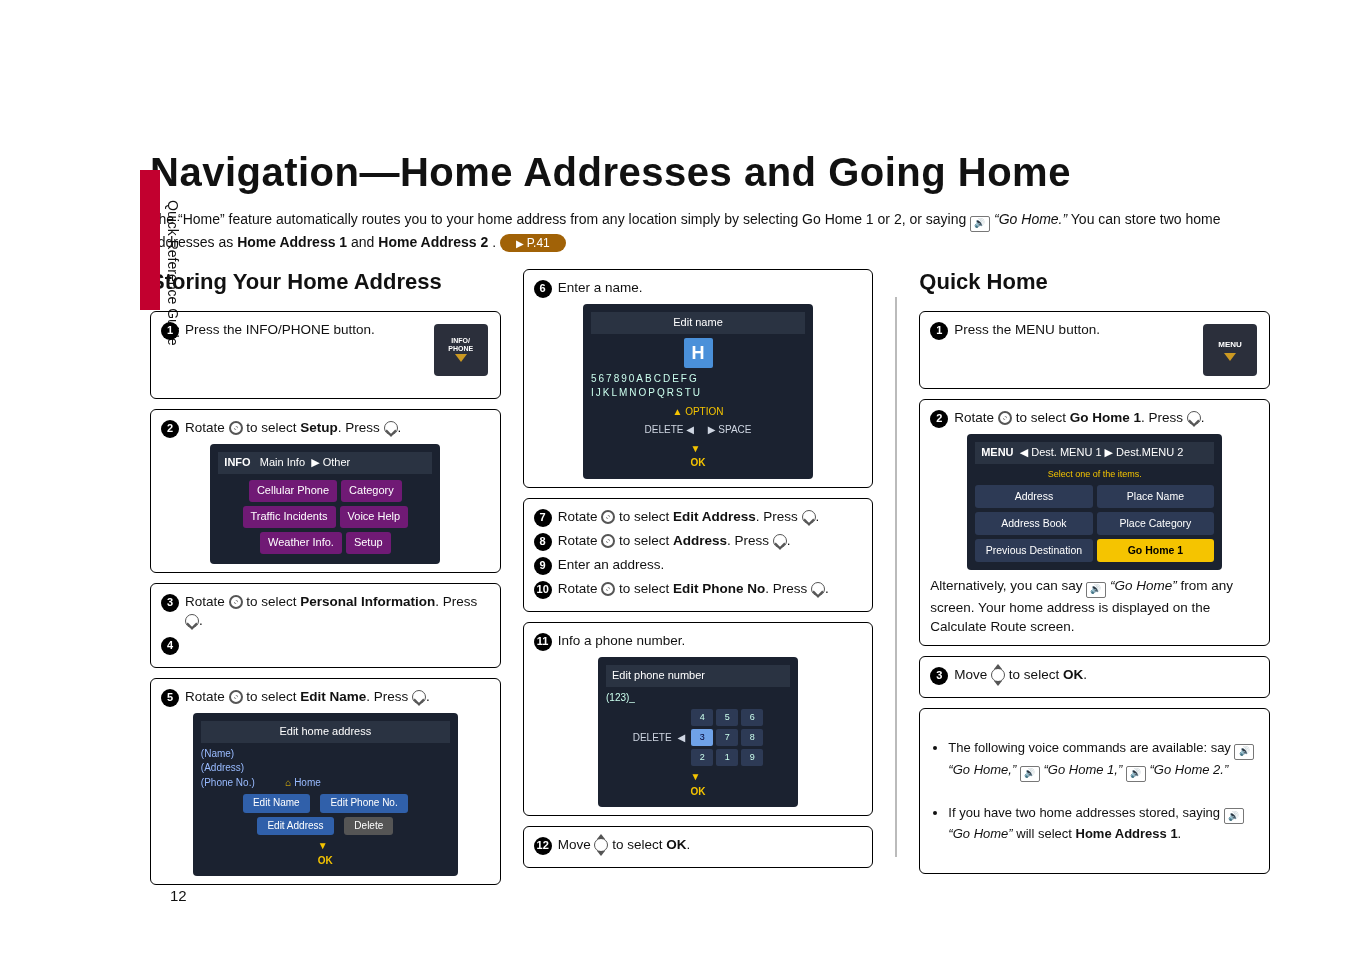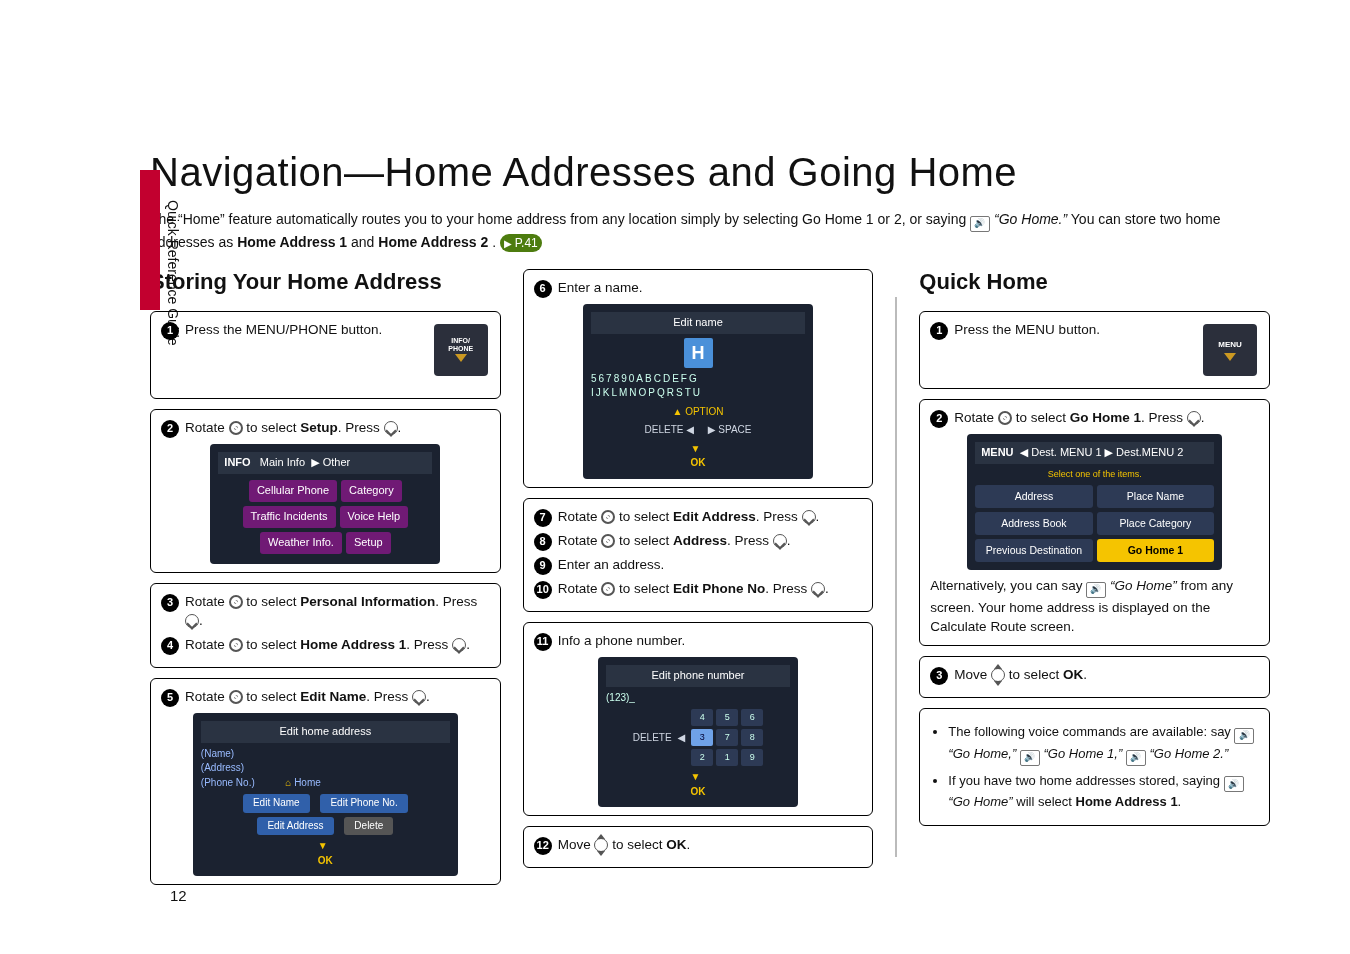--- a/index.html
+++ b/index.html
@@ -1,21 +1,21 @@
 <!DOCTYPE html>
 <html><head>
 <meta charset="utf-8">
 <style>
 html,body{margin:0;padding:0;background:#fff;font-family:"Segoe UI",Arial,sans-serif;color:#111}
 .page{width:1350px;height:954px;position:relative;box-sizing:border-box;padding:150px 80px 60px 150px}
 .sidebar-tab{position:absolute;left:140px;top:170px;width:20px;height:140px;background:#c2002f}
 .sidebar-text{position:absolute;left:165px;top:200px;writing-mode:vertical-rl;text-orientation:mixed;font-size:14px;color:#111}
-h1{font-size:40px;font-weight:400;margin:0 0 14px 0;letter-spacing:.5px}
+h1{font-size:40px;font-weight:700;margin:0 0 14px 0;letter-spacing:.5px}
 .intro{font-size:14px;line-height:1.5;margin-bottom:16px;max-width:1100px}
-.intro .ref-pill{display:inline-flex;align-items:center;background:#4d7c0f;color:#fff;border-radius:12px;padding:0 4px;font-size:12px;height:18px;vertical-align:middle}
+.intro .ref-pill{display:inline-flex;align-items:center;background:#a16207;color:#fff;border-radius:12px;padding:0 16px;font-size:12px;height:18px;vertical-align:middle}
 .intro .ref-pill::before{content:"▶";font-size:10px;margin-right:3px}
 .cols{display:flex;gap:22px;align-items:flex-start}
 .col{flex:1 1 0;display:flex;flex-direction:column;gap:10px}
 h2{font-size:22px;font-weight:700;margin:0 0 6px 0}
 .divider{width:2px;background:#bbb;align-self:stretch;margin:28px 0}
 .step{border:1px solid #000;border-radius:6px;padding:8px 10px;font-size:13.5px;line-height:1.45;position:relative}
 .step .row{display:flex;align-items:flex-start;gap:6px;margin-bottom:4px}
 .num{display:inline-flex;width:18px;height:18px;border-radius:50%;background:#000;color:#fff;font-size:11px;font-weight:700;align-items:center;justify-content:center;flex:0 0 18px;margin-top:2px}
 .step b{font-weight:700}
 .screenshot{background:#1b2230;border-radius:4px;margin:6px auto 0;display:flex;flex-direction:column;align-items:center;justify-content:center;color:#cfd6e2;font-size:10px;padding:8px;box-sizing:border-box;gap:4px}
@@ -33,21 +33,21 @@
 .i-voice::before{content:"🔊"}
 .i-move{width:14px;height:14px;display:inline-block;vertical-align:-3px;border:1.5px solid #555;border-radius:50%;box-sizing:border-box;position:relative}
 .i-move::before{content:"";position:absolute;left:50%;top:-5px;transform:translateX(-50%);width:0;height:0;border-left:4px solid transparent;border-right:4px solid transparent;border-bottom:5px solid #555}
 .i-move::after{content:"";position:absolute;left:50%;bottom:-5px;transform:translateX(-50%);width:0;height:0;border-left:4px solid transparent;border-right:4px solid transparent;border-top:5px solid #555}
 .info-tile{display:inline-flex;align-items:center;gap:6px;background:#701a75;color:#fff;border-radius:3px;padding:3px 8px;font-size:11px;margin:2px}
 .menu-grid{display:grid;grid-template-columns:1fr 1fr;gap:4px;width:100%}
 .menu-grid .tile{background:#2d3a55;color:#fff;border-radius:3px;padding:4px 6px;font-size:10.5px;text-align:center}
 .menu-grid .tile.highlight{background:#f5c400;color:#000;font-weight:700}
 .notes{border:1px solid #000;border-radius:6px;padding:8px 12px;font-size:13px;line-height:1.5}
 .notes ul{margin:0;padding-left:16px}
-.notes li{margin:5px 0}
+.notes li{margin:21px 0}
 .pagenum{position:absolute;left:170px;bottom:50px;font-size:15px}
 .keypad{display:grid;grid-template-columns:repeat(3,22px);gap:3px;justify-content:center}
 .keypad span{background:#2d3a55;color:#cfe;font-size:9px;text-align:center;border-radius:2px;padding:2px 0}
 .keypad .hl{background:#6fa2e8;color:#003}
 .keyboard-strip{letter-spacing:2px;font-size:10px;color:#cfe}
 .hbox{background:#4a90d9;color:#fff;font-size:18px;font-weight:700;padding:2px 8px;border-radius:2px}
 .em{font-style:italic}
 .small-btn{background:#3060aa;color:#fff;border-radius:3px;padding:2px 10px;font-size:10px;display:inline-block;margin:0 4px}
 </style>
 </head>
@@ -72,21 +72,21 @@
   </div>
 
   <div class="cols">
 
     <div class="col">
       <h2>Storing Your Home Address</h2>
 
       <div class="step" style="min-height:70px">
         <div class="row">
             <span class="num">1</span>
-          <span>Press the MENU/PHONE button.</span>
+          <span>Press the INFO/PHONE button.</span>
           </div>
         <span class="device-icon info">
             <span class="tri"></span>
           </span>
       </div>
 
       <div class="step">
         <div class="row">
             <span class="num">2</span>
           <span>
@@ -106,21 +106,20 @@
         </div>
       </div>
 
       <div class="step">
         <div class="row">
             <span class="num">3</span>
           <span><span>Rotate </span><span class="i-rotate"></span><span> to select </span><b>Personal Information</b><span>. Press </span><span class="i-press"></span><span>.</span></span>
           </div>
         <div class="row">
             <span class="num">4</span>
-          <span><span>Rotate </span><span class="i-rotate"></span><span> to select </span><b>Home Address 1</b><span>. Press </span><span class="i-press"></span><span>.</span></span>
           </div>
       </div>
 
       <div class="step">
         <div class="row">
             <span class="num">5</span>
           <span><span>Rotate </span><span class="i-rotate"></span><span> to select </span><b>Edit Name</b><span>. Press </span><span class="i-press"></span><span>.</span></span>
           </div>
         <div class="screenshot" style="width:265px">
           <div class="hdr" style="text-align:center">Edit home address</div>
@@ -176,21 +175,21 @@
           <span><span>Rotate </span><span class="i-rotate"></span><span> to select </span><b>Edit Phone No</b><span>. Press </span><span class="i-press"></span><span>.</span></span>
           </div>
       </div>
 
       <div class="step">
         <div class="row">
             <span class="num">11</span>
           <span>Info a phone number.</span>
           </div>
         <div class="screenshot" style="width:200px">
-          <div class="hdr" style="text-align:center">Edit phone number</div>
+          <div class="hdr" style="">Edit phone number</div>
           <div style="align-self:flex-start;color:#cfe">(123)_</div>
           <div style="display:flex;align-items:center;gap:6px">
             <span>DELETE</span>
               <span>◀</span>
             <div class="keypad">
               <span>4</span>
                 <span>5</span>
                 <span>6</span>
               <span class="hl">3</span>
                 <span>7</span>

